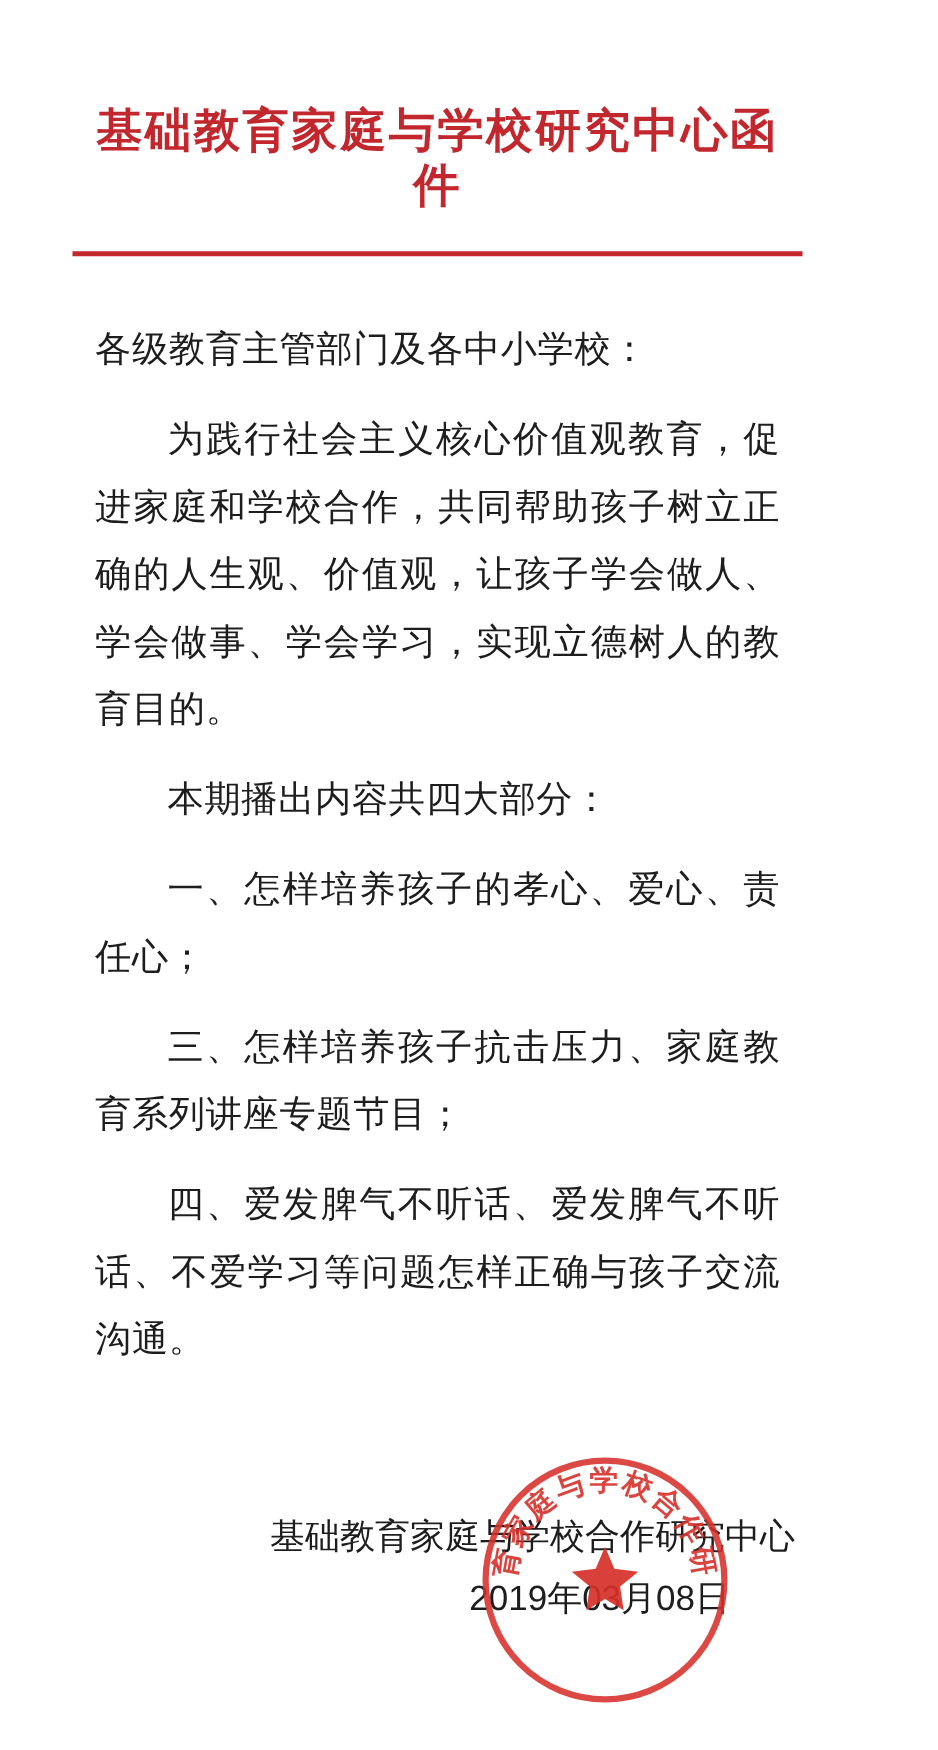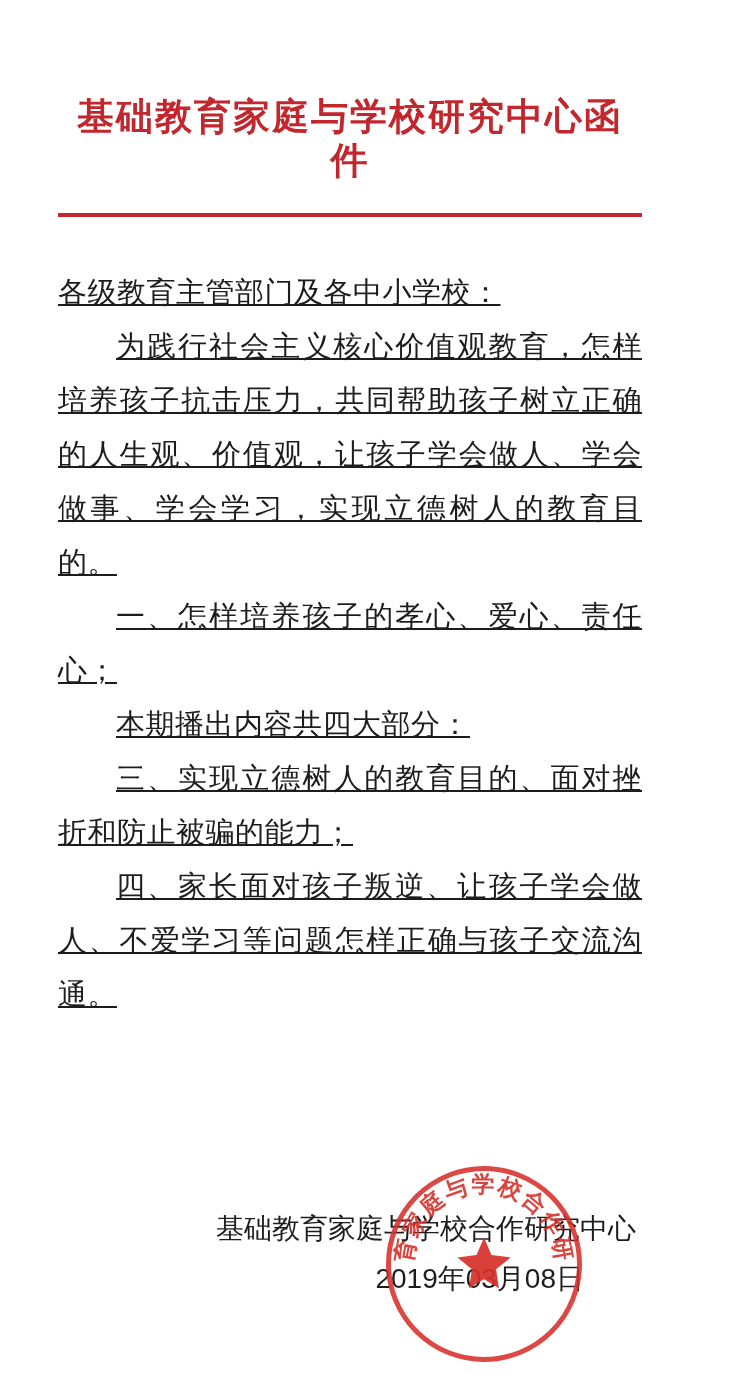--- a/index.html
+++ b/index.html
@@ -13,21 +13,21 @@
     font-family: "Liberation Sans", "DejaVu Sans", sans-serif;
     color: #1a1a1a;
     overflow: hidden;
     position: relative;
   }
   .page {
     position: relative;
     width: 700px;
     height: 1400px;
     box-sizing: border-box;
-    padding: 12px 58px;
+    padding: 0 58px;
   }
   .doc-title {
     text-align: center;
     color: #c1272d;
     font-size: 37px;
     font-weight: bold;
     letter-spacing: 2px;
     padding-top: 82px;
     line-height: 1.2;
     font-family: "DejaVu Serif", "Liberation Serif", serif;
@@ -41,22 +41,21 @@
   .body-text {
     margin-top: 48px;
     font-size: 29px;
     line-height: 54px;
     color: #1d1d1d;
     letter-spacing: 0.5px;
     text-align: justify;
     text-justify: inter-ideograph;
   }
   .body-text p {
-    margin: 0;
-    text-decoration: underline;
+    margin: 18px;
   }
   .p-indent {
     text-indent: 2em;
   }
   .signature-block {
     position: absolute;
     left: 58px;
     right: 58px;
     bottom: 96px;
     text-align: right;
@@ -117,25 +116,25 @@
 <body>
 
 <div class="page">
 
   <div class="doc-title">基础教育家庭与学校研究中心函件</div>
 
   <div class="title-rule"></div>
 
   <div class="body-text">
     <p>各级教育主管部门及各中小学校：</p>
-    <p class="p-indent">为践行社会主义核心价值观教育，怎样培养孩子抗击压力，共同帮助孩子树立正确的人生观、价值观，让孩子学会做人、学会做事、学会学习，实现立德树人的教育目的。</p>
+    <p class="p-indent">为践行社会主义核心价值观教育，促进家庭和学校合作，共同帮助孩子树立正确的人生观、价值观，让孩子学会做人、学会做事、学会学习，实现立德树人的教育目的。</p>
+    <p class="p-indent">本期播出内容共四大部分：</p>
     <p class="p-indent">一、怎样培养孩子的孝心、爱心、责任心；</p>
-    <p class="p-indent">本期播出内容共四大部分：</p>
-    <p class="p-indent">三、实现立德树人的教育目的、面对挫折和防止被骗的能力；</p>
-    <p class="p-indent">四、家长面对孩子叛逆、让孩子学会做人、不爱学习等问题怎样正确与孩子交流沟通。</p>
+    <p class="p-indent">三、怎样培养孩子抗击压力、家庭教育系列讲座专题节目；</p>
+    <p class="p-indent">四、爱发脾气不听话、爱发脾气不听话、不爱学习等问题怎样正确与孩子交流沟通。</p>
   </div>
 
   <div class="signature-block">
     <div class="sig-line">基础教育家庭与学校合作研究中心</div>
     <div class="sig-date">2019年03月08日</div>
   </div>
 
   <div class="seal">
     <div class="seal-ring"></div>
     <div class="seal-text">

